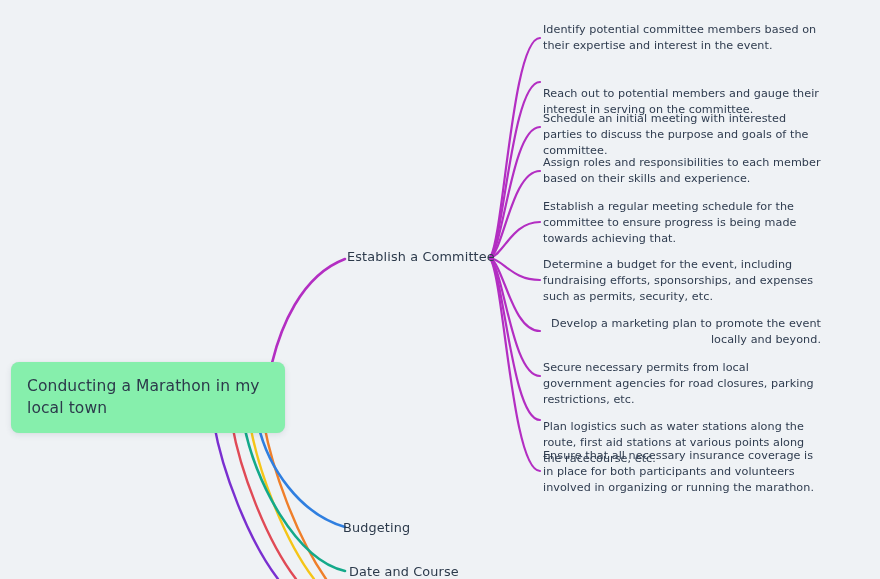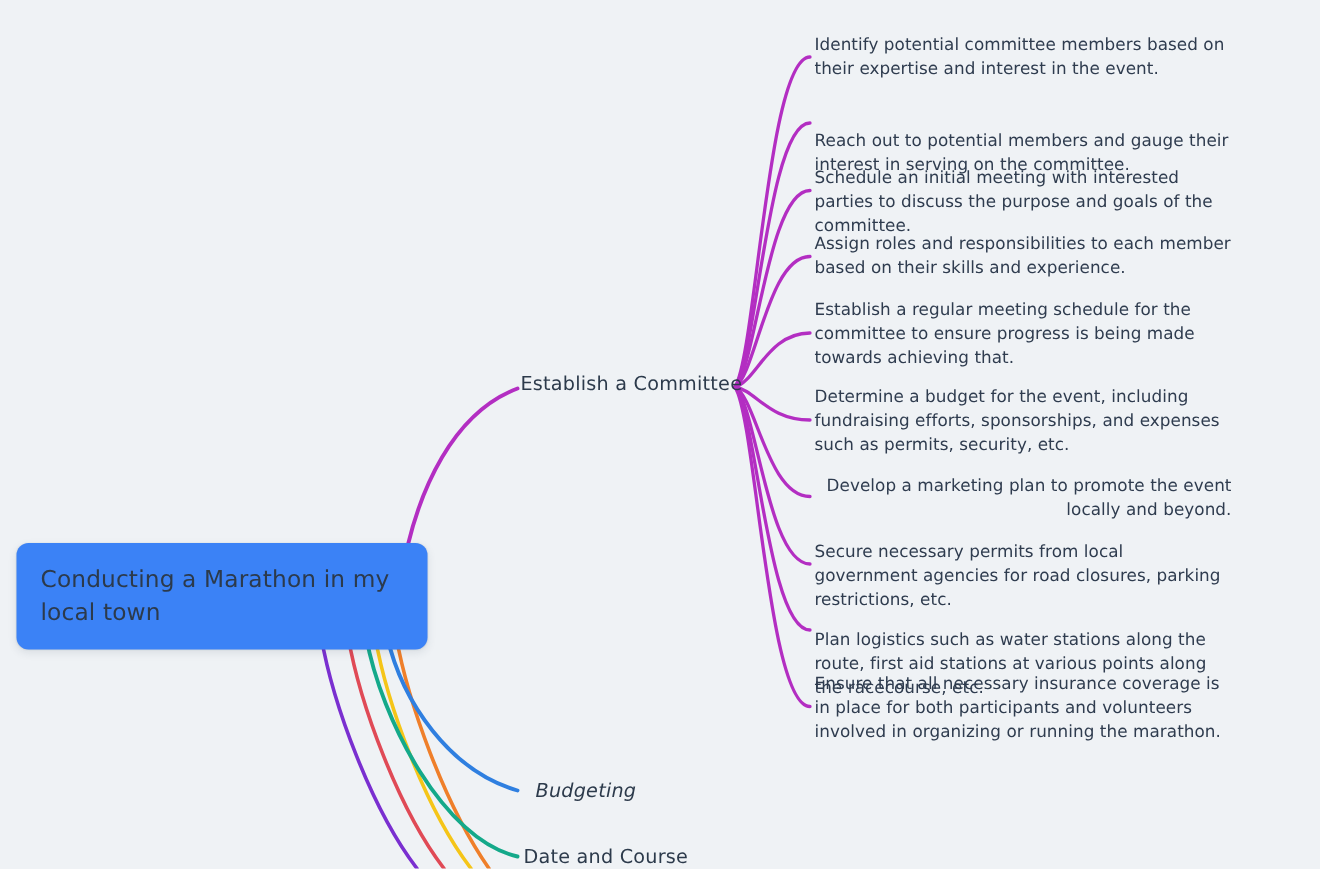--- a/index.html
+++ b/index.html
@@ -27,21 +27,21 @@
     width: 880px;
     height: 579px;
     pointer-events: none;
   }
   .root-node {
     position: absolute;
     left: 11px;
     top: 362px;
     width: 274px;
     min-height: 58px;
-    background: #3b82f6;
+    background: #86efac;
     border-radius: 8px;
     box-shadow: 0 2px 6px rgba(40,55,75,0.10), 0 0 1px rgba(40,55,75,0.12);
     box-sizing: border-box;
     padding: 13px 16px 14px 16px;
     display: flex;
     align-items: center;
     z-index: 5;
   }
   .root-node .root-text {
     font-size: 15.5px;
@@ -98,21 +98,21 @@
         <path d="M 490 258 C 504 279.3, 512 471, 540 471" fill="none" stroke="#b32ec2" stroke-width="2.2" stroke-linecap="round"></path>
       </g>
   </svg>
 
   <div class="root-node">
     <span class="root-text">Conducting a Marathon in my local town</span>
   </div>
 
   <div id="branch-labels">
       <div class="branch-label" style="left: 347px; top: 249px;">Establish a Committee</div>
-      <div class="branch-label" style="left: 357px; top: 520px; font-style: italic;">Budgeting</div>
+      <div class="branch-label" style="left: 343px; top: 520px;">Budgeting</div>
       <div class="branch-label" style="left: 349px; top: 564px;">Date and Course</div>
     </div>
   <div id="leaf-items">
       <div class="leaf-item" style="top: 22px;">Identify potential committee members based on their expertise and interest in the event.</div>
       <div class="leaf-item" style="top: 66px; margin-top: 20px;">Reach out to potential members and gauge their interest in serving on the committee.</div>
       <div class="leaf-item" style="top: 111px;">Schedule an initial meeting with interested parties to discuss the purpose and goals of the committee.</div>
       <div class="leaf-item" style="top: 155px;">Assign roles and responsibilities to each member based on their skills and experience.</div>
       <div class="leaf-item" style="top: 199px;">Establish a regular meeting schedule for the committee to ensure progress is being made towards achieving that.</div>
       <div class="leaf-item" style="top: 257px;">Determine a budget for the event, including fundraising efforts, sponsorships, and expenses such as permits, security, etc.</div>
       <div class="leaf-item" style="top: 316px; text-align: right;">Develop a marketing plan to promote the event locally and beyond.</div>

